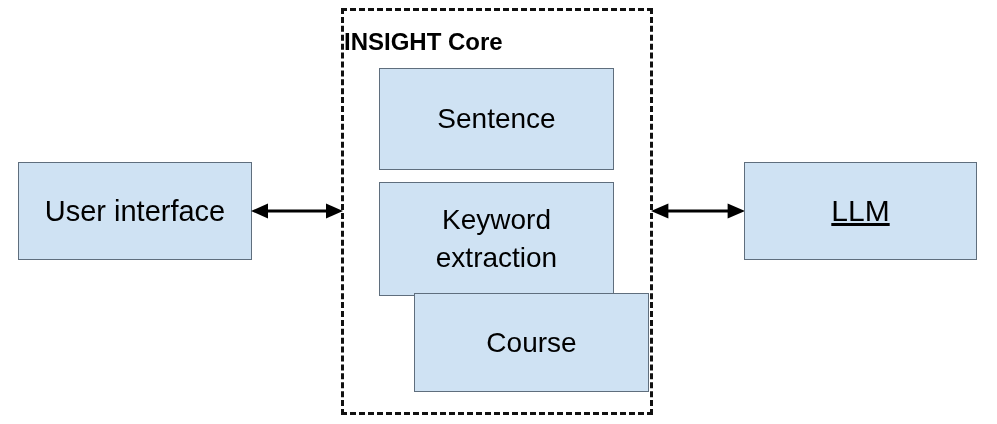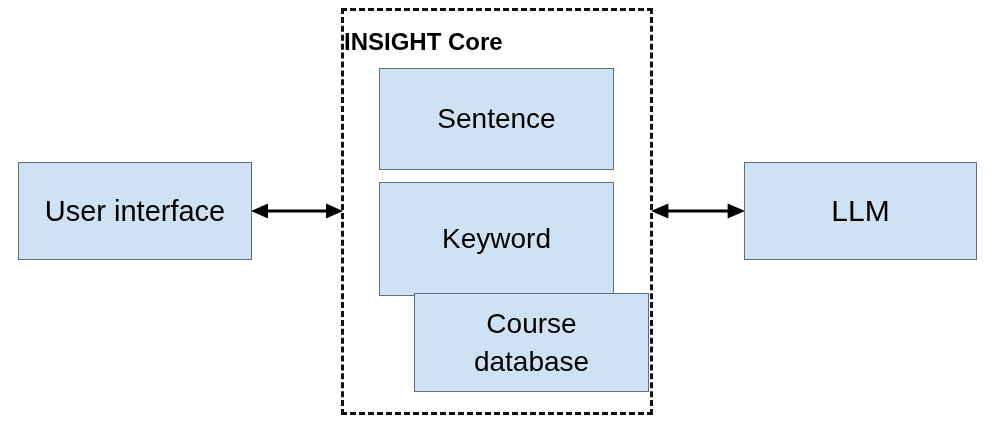--- a/index.html
+++ b/index.html
@@ -34,20 +34,21 @@
   }
   .node-ui {
     left: 18px; top: 162px;
     width: 234px; height: 98px;
     font-size: 29px;
   }
   .node-llm {
     left: 744px; top: 162px;
     width: 233px; height: 98px;
     font-size: 30px;
+    text-decoration: underline;
   }
   .core-container {
     position: absolute;
     left: 341px; top: 8px;
     width: 312px; height: 407px;
     border: 3px dashed var(--container-border);
     background: transparent;
   }
   .core-title {
     position: absolute;
@@ -105,25 +106,25 @@
 
   <div class="core-container">
     <div class="core-title">INSIGHT Core</div>
 
     <div class="module module-1">
       <span>Sentence</span>
     </div>
 
     <div class="module module-2">
       <span>Keyword</span>
+      <span>extraction</span>
     </div>
 
     <div class="module module-3">
       <span>Course</span>
-      <span>database</span>
     </div>
   </div>
 
   <div class="arrow arrow-right">
     <svg viewBox="0 0 92 24" preserveAspectRatio="none" aria-hidden="true">
       <line x1="14" y1="12" x2="78" y2="12"></line>
       <polygon points="0,12 17,4.5 17,19.5"></polygon>
       <polygon points="92,12 75,4.5 75,19.5"></polygon>
     </svg>
   </div>

